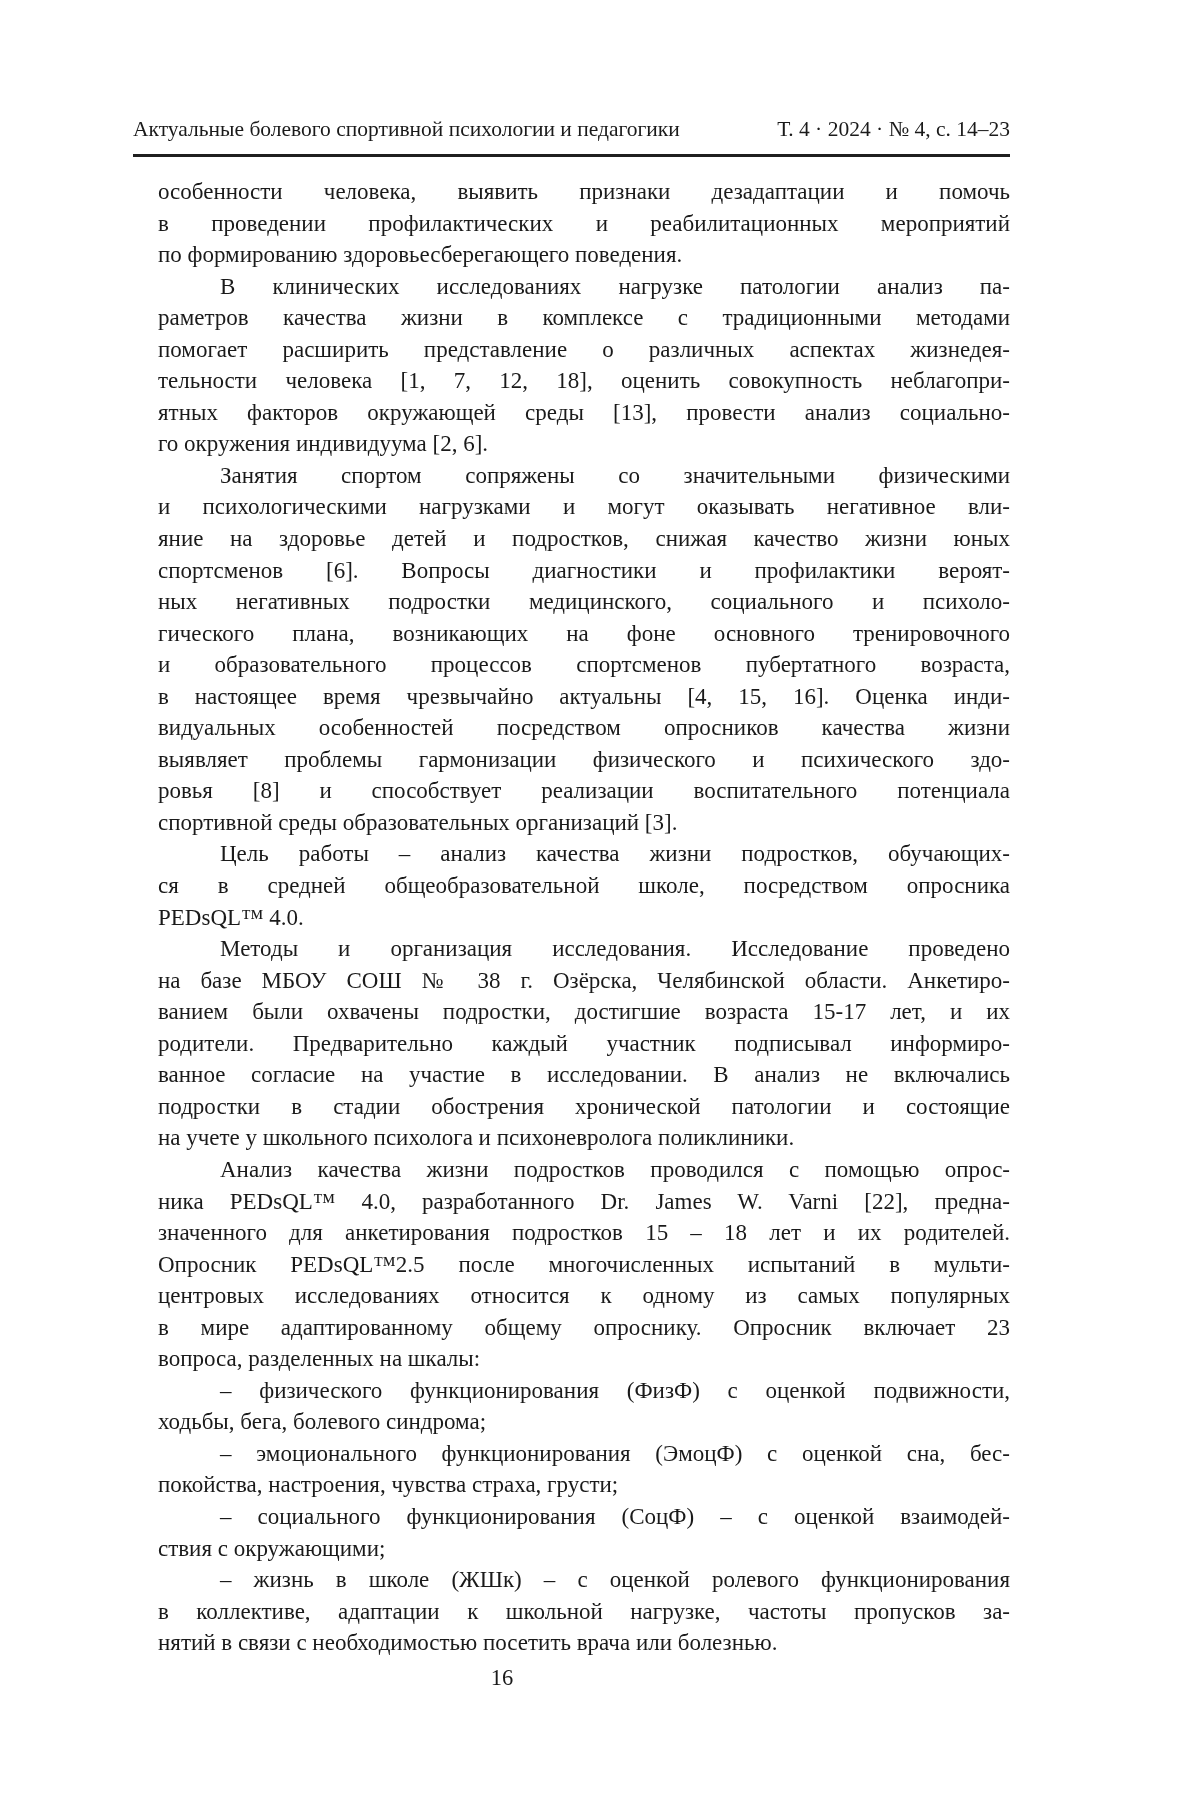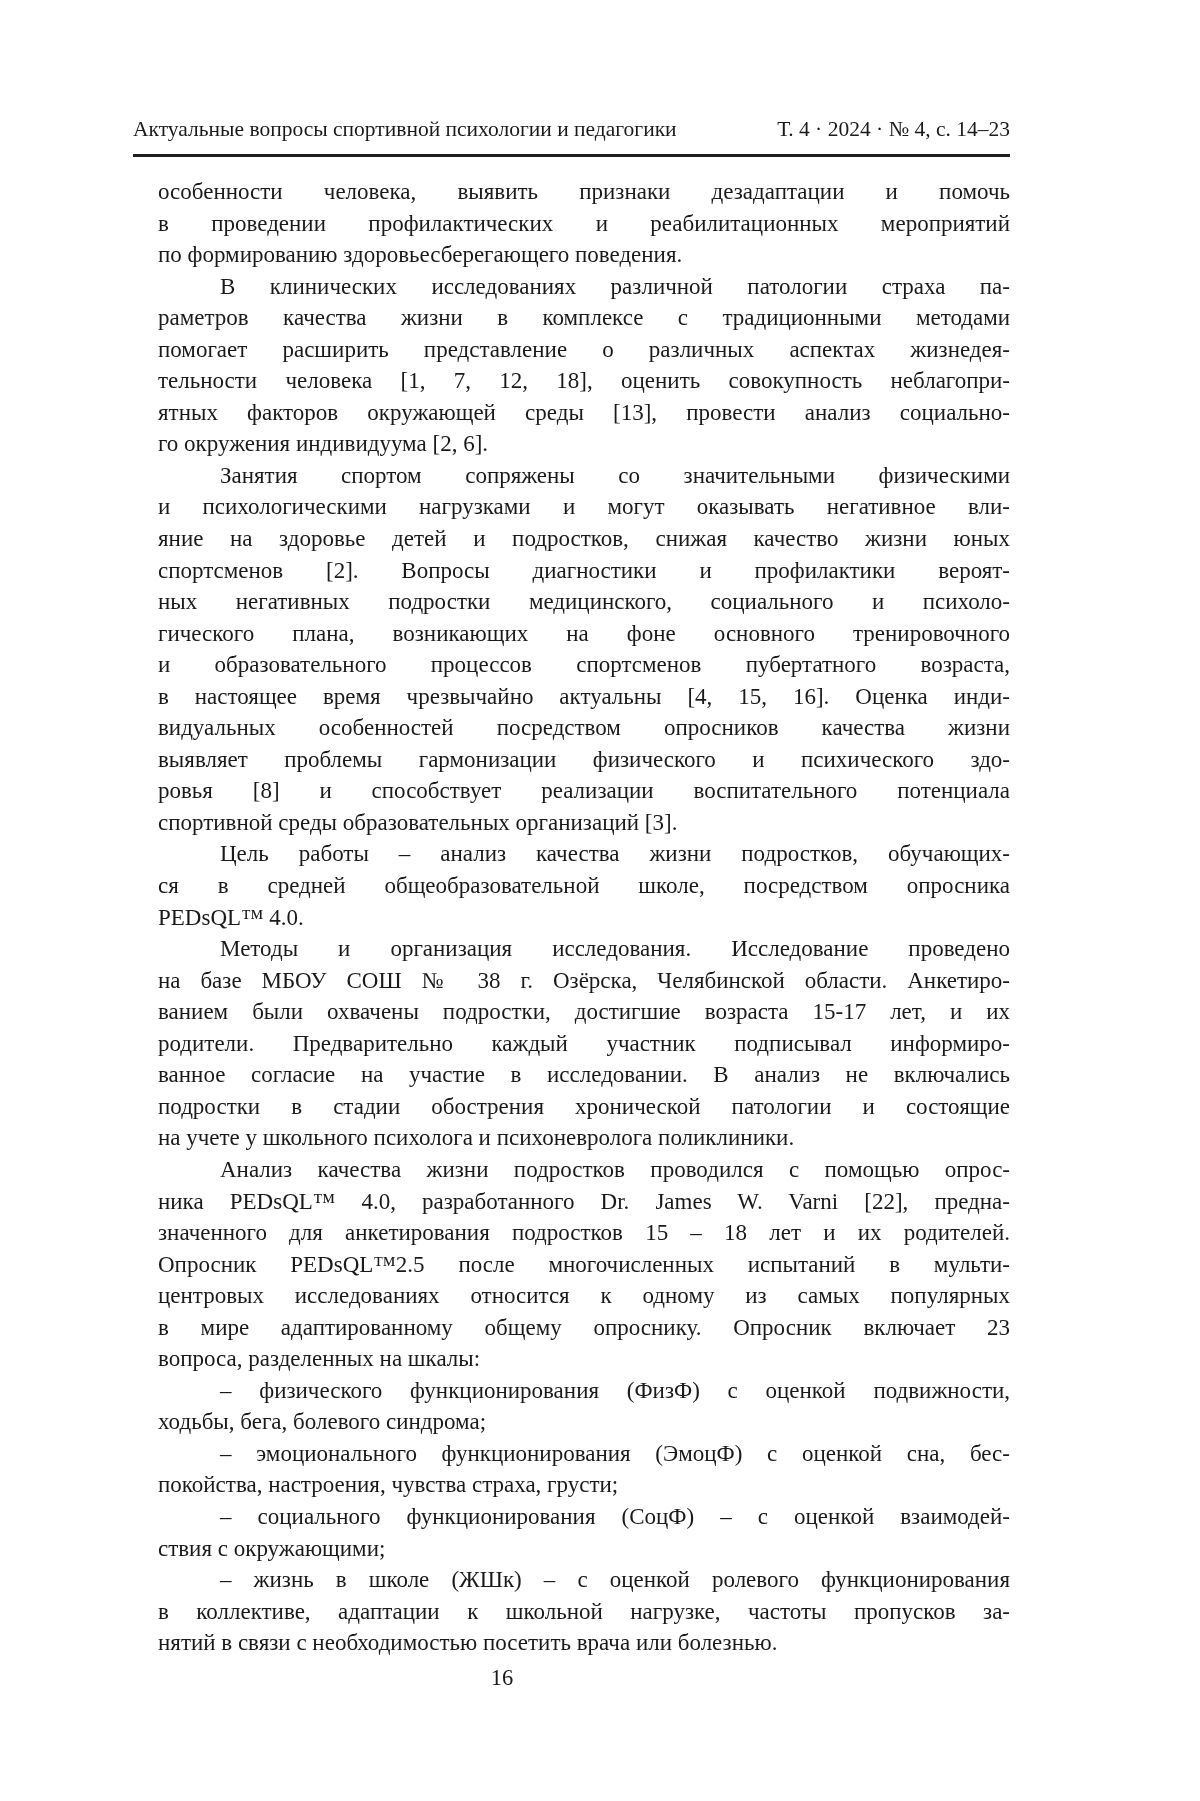--- a/index.html
+++ b/index.html
@@ -62,43 +62,43 @@
     font-size: 22.5px;
     line-height: 30px;
   }
 </style>
 </head>
 <body>
 
 <div class="page">
   <div class="content">
     <div class="running-header">
-      <span>Актуальные вопросы спортивной психологии и педагогики</span>
+      <span>Актуальные болевого спортивной психологии и педагогики</span>
       <span>Т. 4 · 2024 · № 4, с. 14–23</span>
     </div>
     <div class="header-rule"></div>
     <div class="body-text">
         <div class="paragraph">
           <div class="line">особенности человека, выявить признаки дезадаптации и помочь</div>
           <div class="line">в проведении профилактических и реабилитационных мероприятий</div>
           <div class="line last">по формированию здоровьесберегающего поведения.</div>
         </div>
         <div class="paragraph">
-          <div class="line indent">В клинических исследованиях различной патологии страха па-</div>
+          <div class="line indent">В клинических исследованиях нагрузке патологии анализ па-</div>
           <div class="line">раметров качества жизни в комплексе с традиционными методами</div>
           <div class="line">помогает расширить представление о различных аспектах жизнедея-</div>
           <div class="line">тельности человека [1, 7, 12, 18], оценить совокупность неблагопри-</div>
           <div class="line">ятных факторов окружающей среды [13], провести анализ социально-</div>
           <div class="line last">го окружения индивидуума [2, 6].</div>
         </div>
         <div class="paragraph">
           <div class="line indent">Занятия спортом сопряжены со значительными физическими</div>
           <div class="line">и психологическими нагрузками и могут оказывать негативное вли-</div>
           <div class="line">яние на здоровье детей и подростков, снижая качество жизни юных</div>
-          <div class="line">спортсменов [2]. Вопросы диагностики и профилактики вероят-</div>
+          <div class="line">спортсменов [6]. Вопросы диагностики и профилактики вероят-</div>
           <div class="line">ных негативных подростки медицинского, социального и психоло-</div>
           <div class="line">гического плана, возникающих на фоне основного тренировочного</div>
           <div class="line">и образовательного процессов спортсменов пубертатного возраста,</div>
           <div class="line">в настоящее время чрезвычайно актуальны [4, 15, 16]. Оценка инди-</div>
           <div class="line">видуальных особенностей посредством опросников качества жизни</div>
           <div class="line">выявляет проблемы гармонизации физического и психического здо-</div>
           <div class="line">ровья [8] и способствует реализации воспитательного потенциала</div>
           <div class="line last">спортивной среды образовательных организаций [3].</div>
         </div>
         <div class="paragraph">

